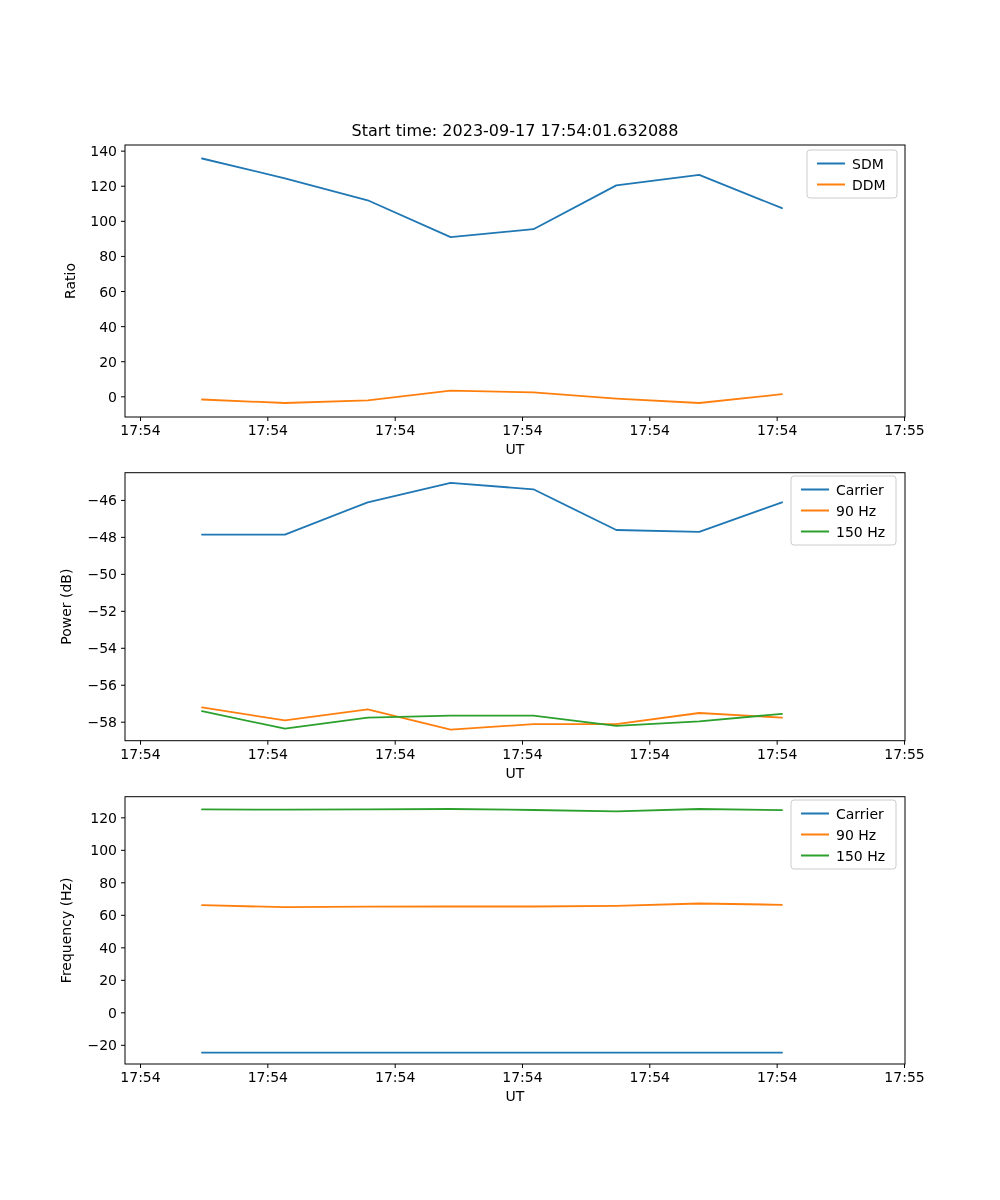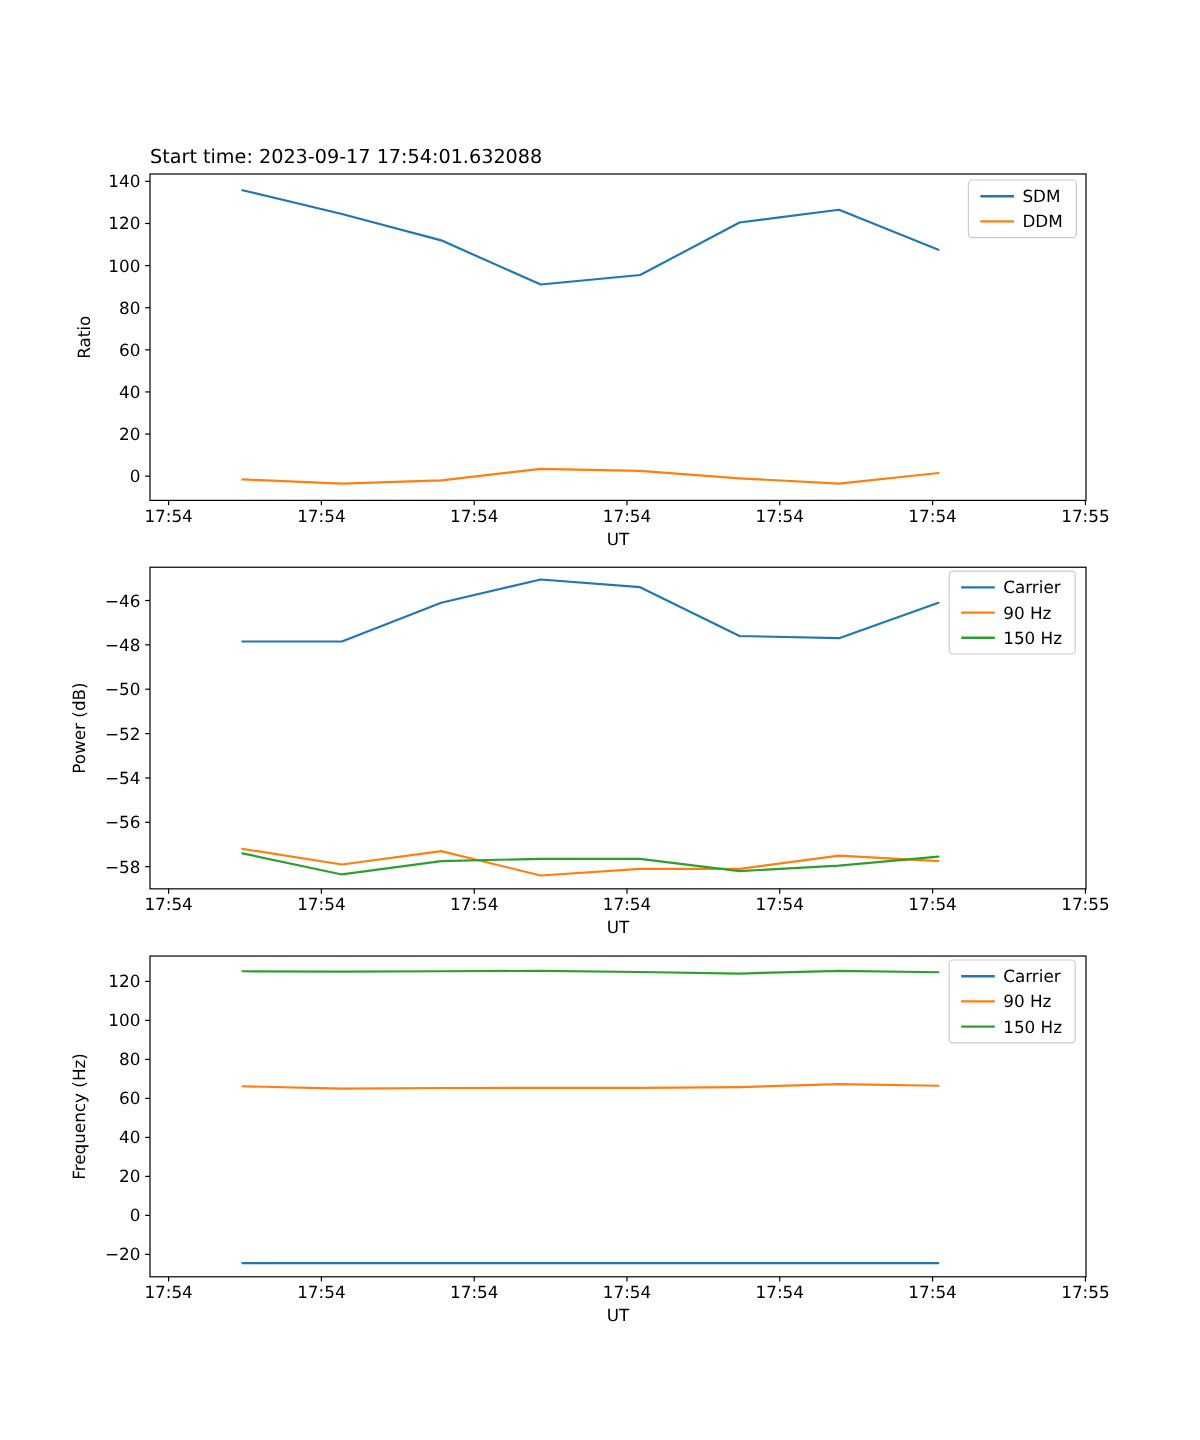--- a/index.html
+++ b/index.html
@@ -6,21 +6,21 @@
   #figure{
     position:relative;
     width:1000px;height:1200px;
     background:#ffffff;
     font-family:"DejaVu Sans","Liberation Sans",sans-serif;
     overflow:hidden;
   }
   #figure-title{
     position:absolute;
     left:125px;top:121px;width:780px;
-    text-align:left;
+    text-align:center;
     font-size:16px;color:#000000;
     white-space:nowrap;
   }
   svg text{
     font-family:"DejaVu Sans","Liberation Sans",sans-serif;
     fill:#000000;
   }
 </style>
 </head>
 <body>

